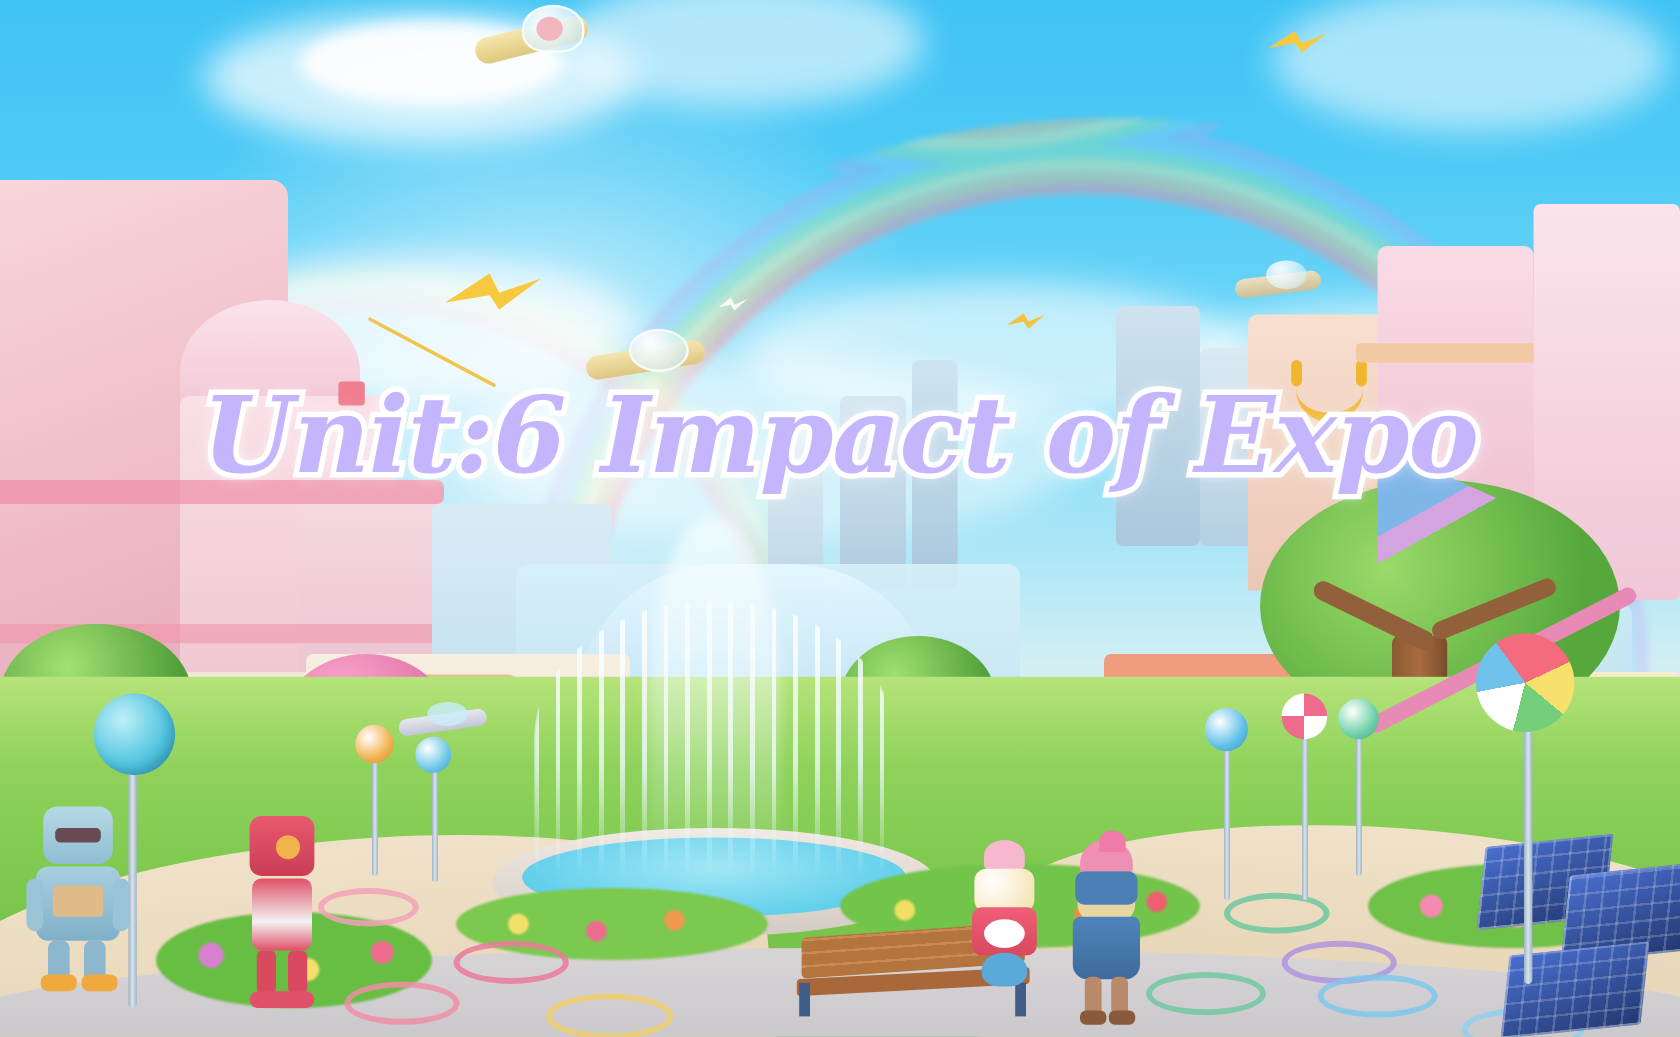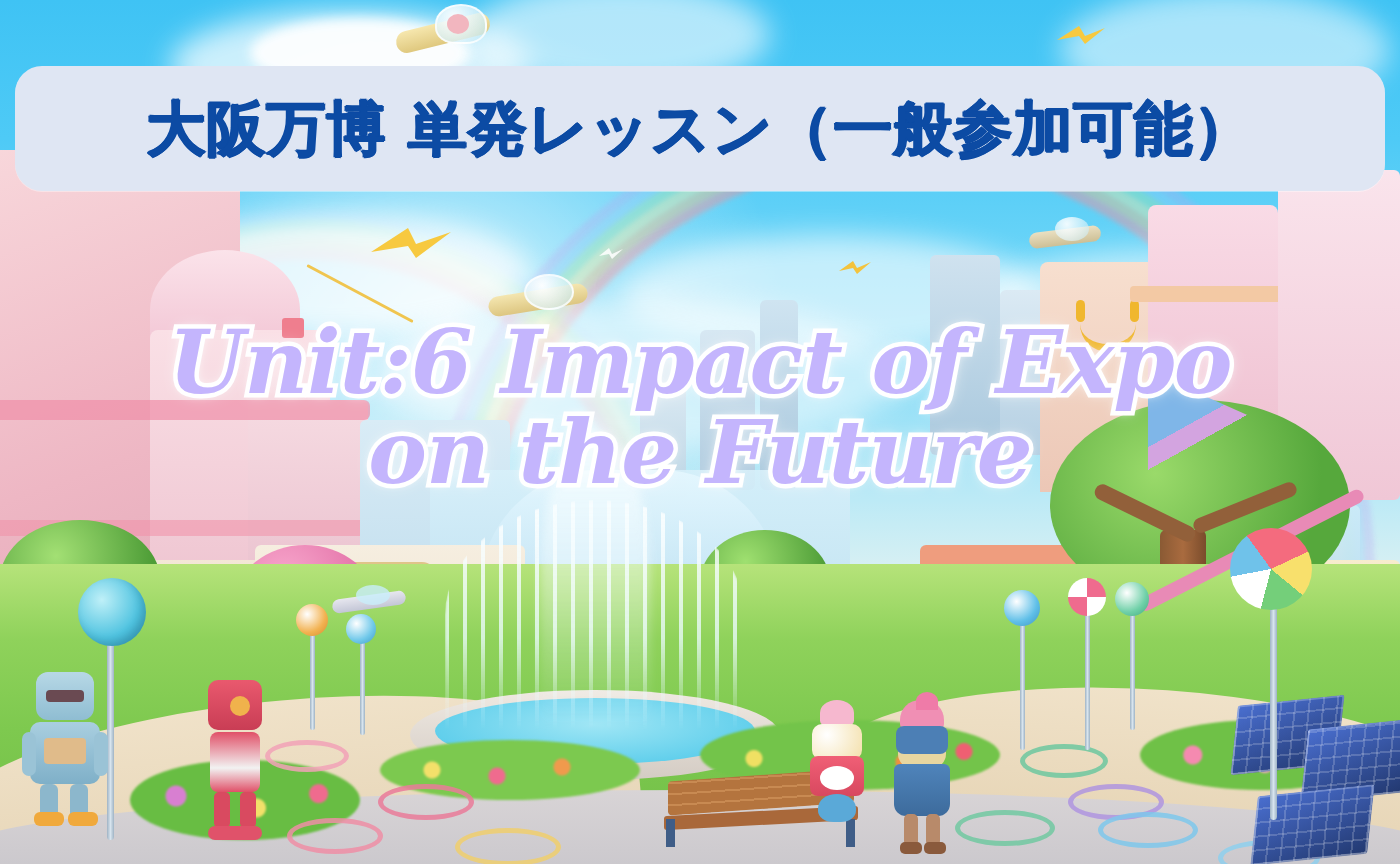--- a/index.html
+++ b/index.html
@@ -312,22 +312,18 @@
   <svg class="bird" style="left:838px;top:258px;" width="34" height="20" viewBox="0 0 34 20">
     <path d="M1 13 L15 3 L19 10 L33 4 L19 16 L15 10 Z" fill="#f3c33d"></path>
   </svg>
   <svg class="bird" style="left:598px;top:246px;" width="26" height="16" viewBox="0 0 26 16">
     <path d="M1 10 L11 2 L14 8 L25 3 L14 13 L11 8 Z" fill="#fff" opacity=".85"></path>
   </svg>
 
   <div style="position:absolute;left:300px;top:292px;width:120px;height:3px;background:#f0c54f;transform:rotate(28deg);border-radius:2px;"></div>
   <div style="position:absolute;left:282px;top:318px;width:22px;height:20px;background:#ef7e8e;border-radius:3px;"></div>
 
-  <div class="banner">
-    <div class="banner-text">大阪万博 単発レッスン（一般参加可能）</div>
-  </div>
 
   <div class="title">
     <span>Unit:6 Impact of Expo</span>
-    <span class="l2">on the Future</span>
   </div>
 
 </div>
 
 </body></html>

